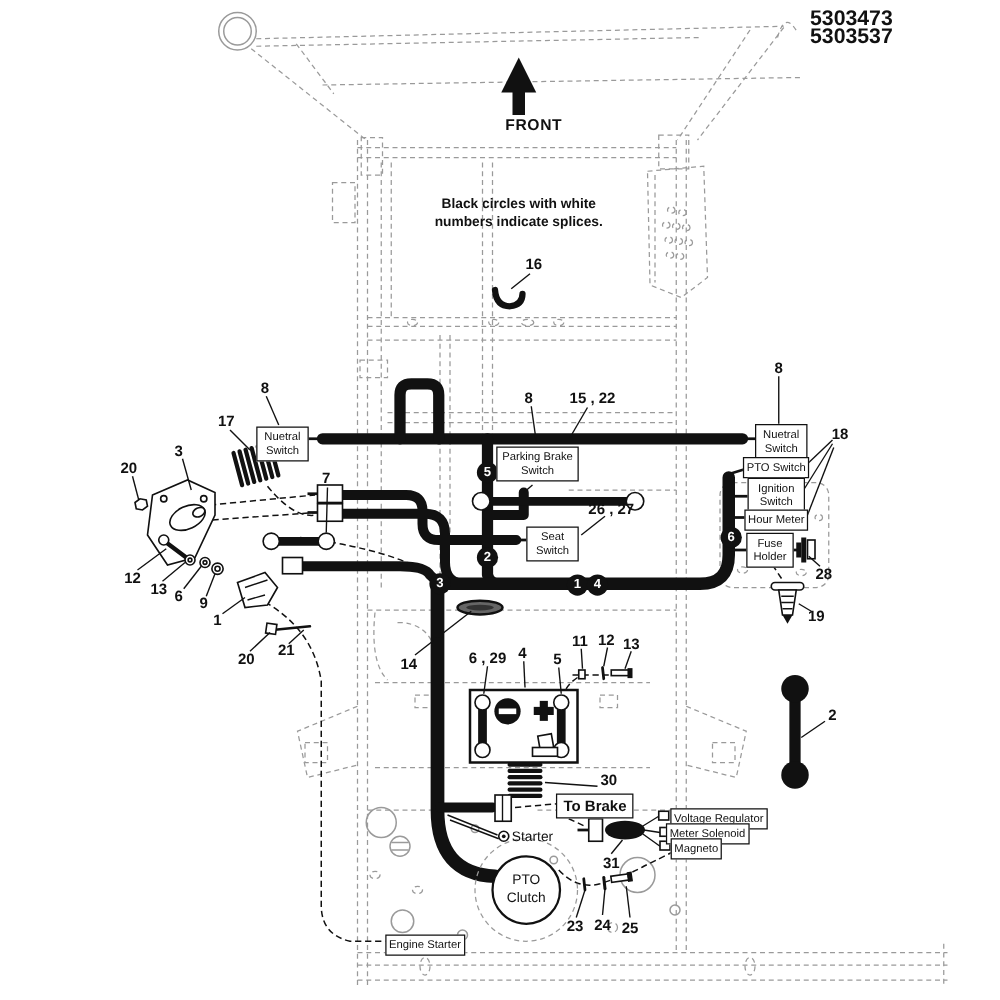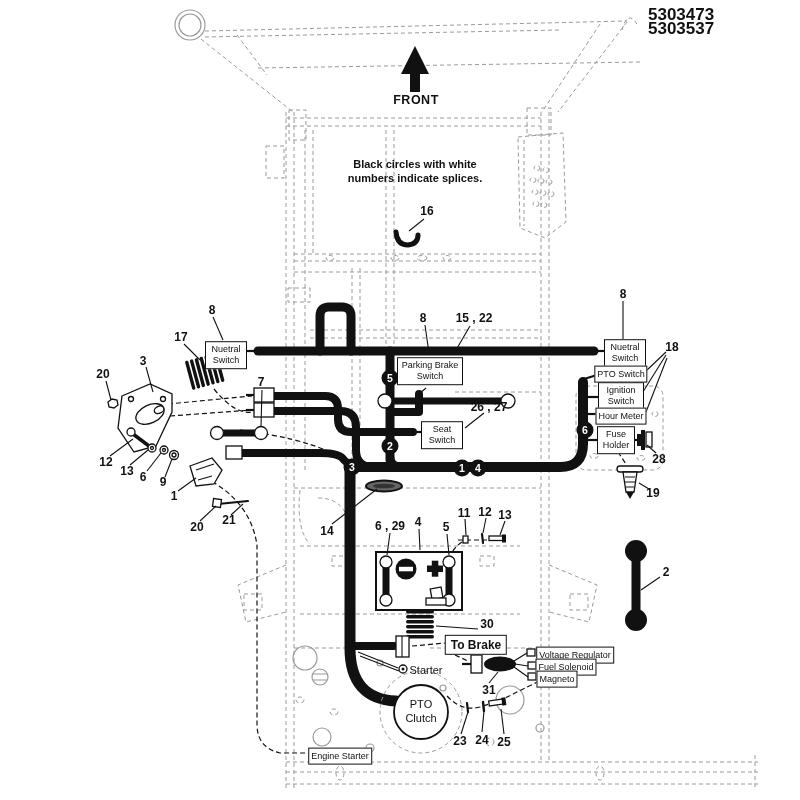--- a/index.html
+++ b/index.html
@@ -12,21 +12,21 @@
   .pin{stroke:#111;stroke-width:2.2;fill:none;}
   .ld{stroke:#111;stroke-width:1.1;fill:none;}
   .bd{stroke:#111;stroke-width:1.2;fill:none;stroke-dasharray:5 3;}
   .part{stroke:#111;stroke-width:1.3;fill:#fff;}
   .callout{position:absolute;transform:translate(-50%,-50%);font-weight:bold;font-size:12px;
            white-space:nowrap;line-height:1;text-align:right;}
   .pn{position:absolute;font-weight:bold;font-size:17px;line-height:1;}
   .note{position:absolute;transform:translate(-50%,-50%);font-weight:bold;font-size:11px;
         white-space:nowrap;line-height:1;}
   .front{position:absolute;transform:translate(-50%,-50%);font-weight:bold;font-size:12.5px;
-         letter-spacing:.5px;}
+         letter-spacing:.5px;margin-left:11px;}
   .lblbox{position:absolute;transform:translate(-50%,-50%);background:#fff;border:1.2px solid #111;
           font-size:9px;line-height:1.2;text-align:center;padding:2px 2px;}
   .nowrap{white-space:nowrap;}
   .big{font-weight:bold;font-size:12px;border-width:1.6px;padding:2px 5px;}
   .plain{position:absolute;transform:translate(-50%,-50%);font-size:11px;background:transparent;
          border:none;white-space:nowrap;}
   .splice{position:absolute;transform:translate(-50%,-50%);width:17px;height:17px;border-radius:50%;
           background:#111;color:#fff;font-weight:bold;font-size:10.5px;display:flex;
           align-items:center;justify-content:center;line-height:1;}
   .ptotext{position:absolute;transform:translate(-50%,-50%);font-size:11px;text-align:center;
@@ -395,20 +395,20 @@
   <div class="lblbox" style="left:226px;top:355px;width:36px">Nuetral Switch</div>
   <div class="lblbox" style="left:430px;top:371px;width:60px">Parking Brake Switch</div>
   <div class="lblbox" style="left:442px;top:435px;width:36px">Seat Switch</div>
   <div class="lblbox" style="left:625px;top:353px;width:36px">Nuetral Switch</div>
   <div class="lblbox nowrap" style="left:621px;top:374px">PTO Switch</div>
   <div class="lblbox" style="left:621px;top:396px;width:40px">Ignition Switch</div>
   <div class="lblbox nowrap" style="left:621px;top:416px">Hour Meter</div>
   <div class="lblbox" style="left:616px;top:440px;width:32px">Fuse Holder</div>
   <div class="lblbox big nowrap" style="left:476px;top:645px">To Brake</div>
   <div class="lblbox nowrap" style="left:575px;top:655px">Voltage Regulator</div>
-  <div class="lblbox nowrap" style="left:566px;top:667px">Fuel Solenoid</div>
+  <div class="lblbox nowrap" style="left:566px;top:667px">Meter Solenoid</div>
   <div class="lblbox nowrap" style="left:557px;top:679px">Magneto</div>
   <div class="lblbox nowrap" style="left:340px;top:756px">Engine Starter</div>
   <div class="plain" style="left:426px;top:670px">Starter</div>
   <div class="ptotext" style="left:421px;top:712px">PTO
 Clutch</div>
 
 </div>
 
 </body></html>

